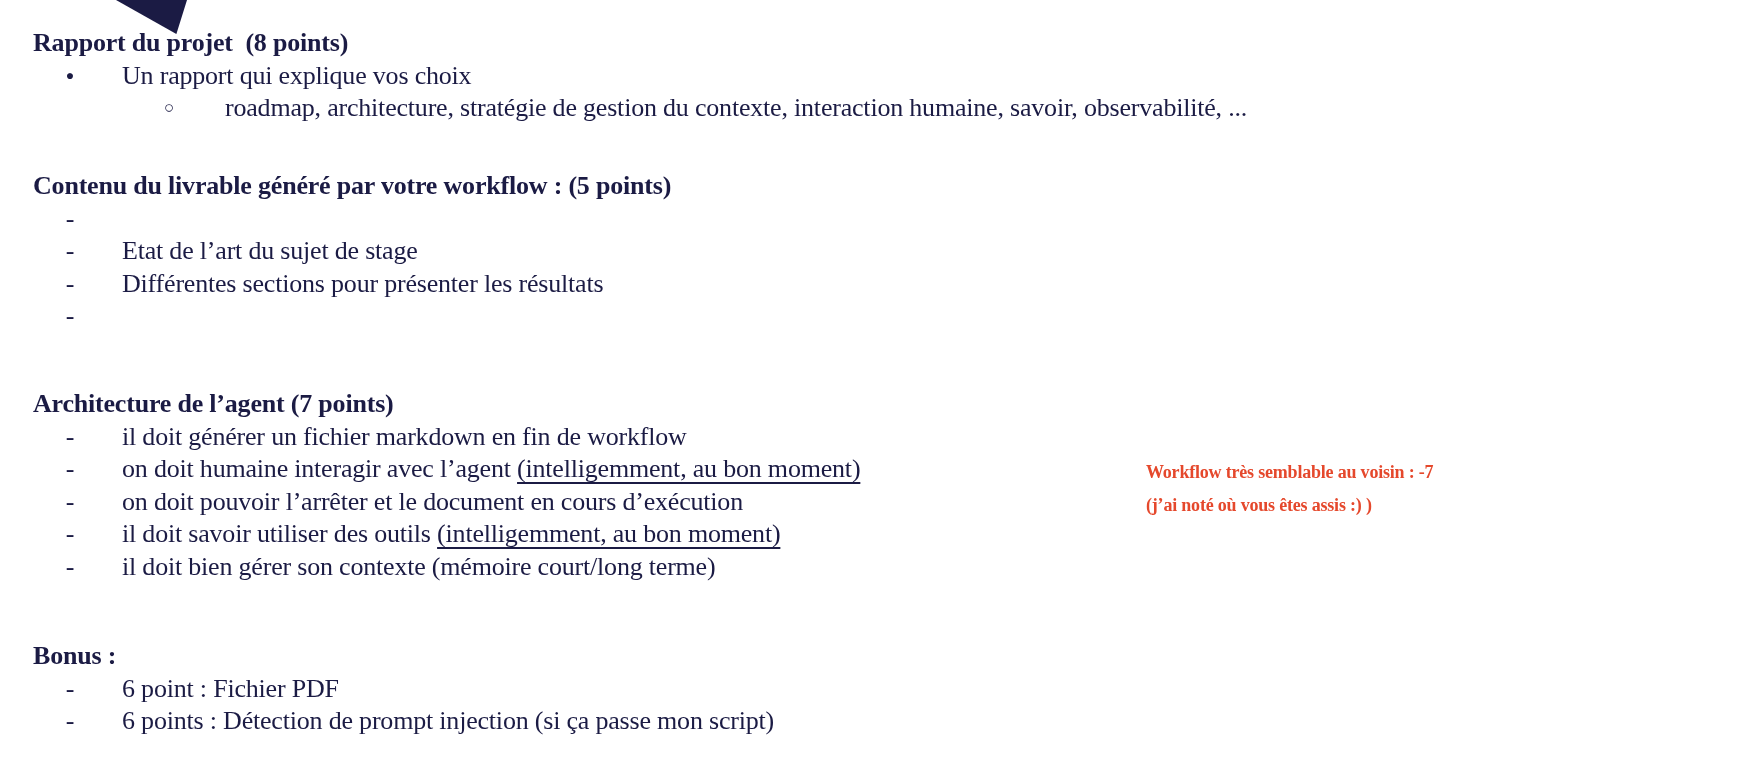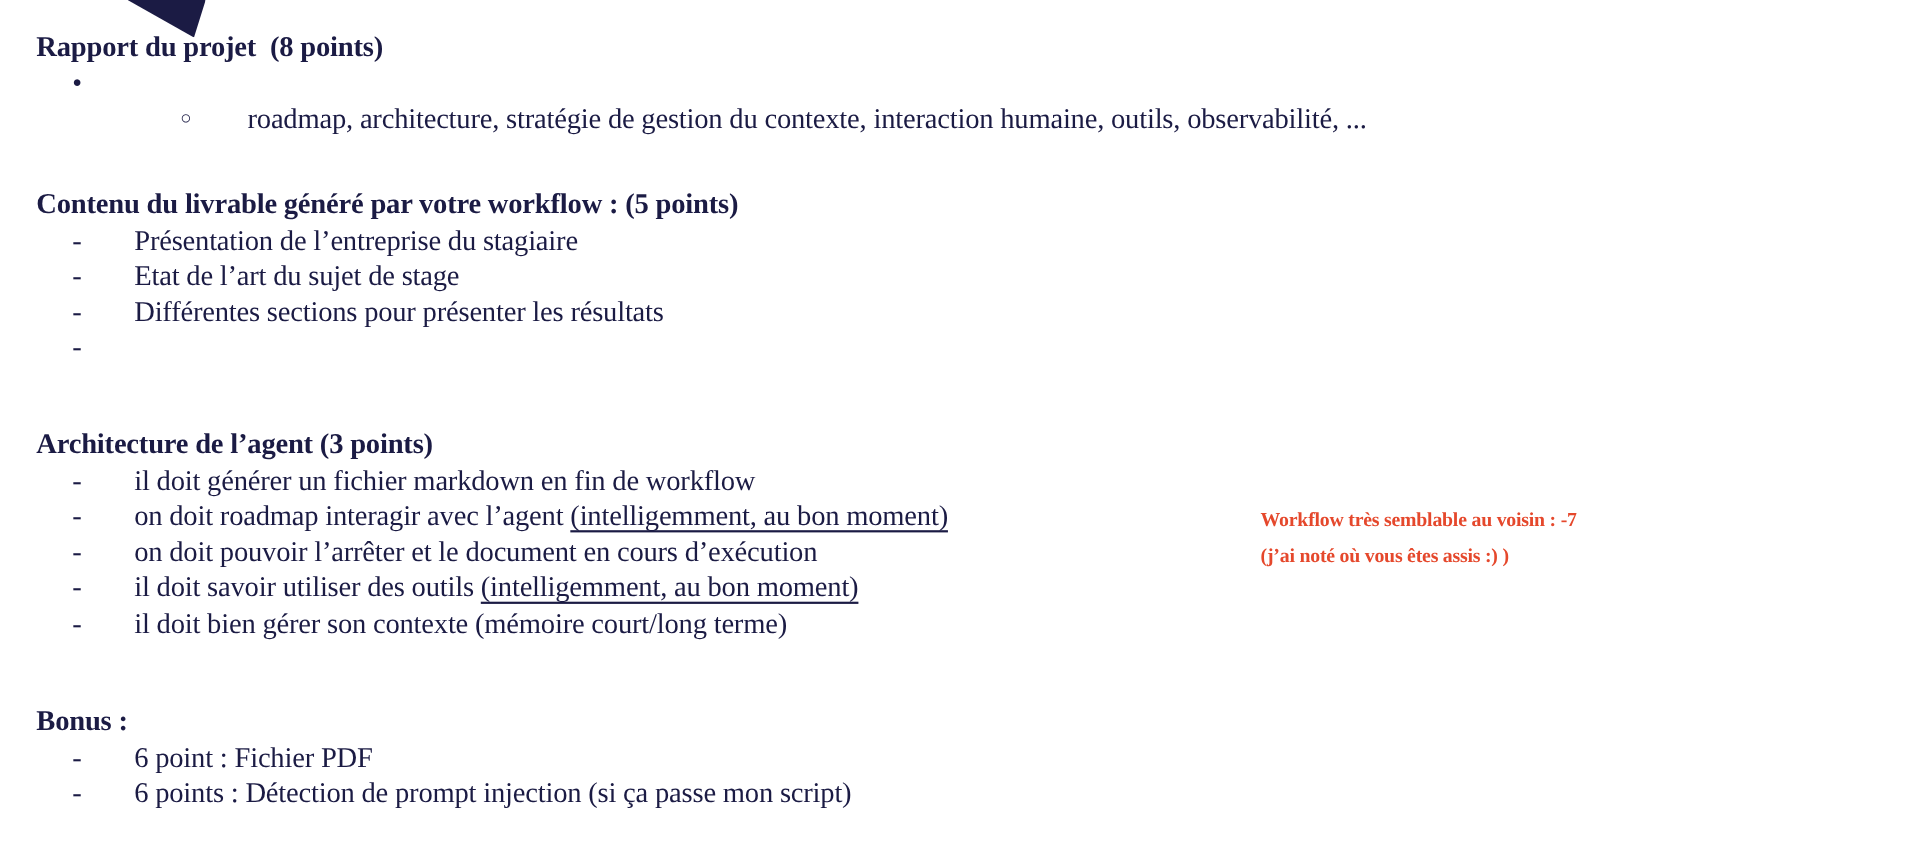--- a/index.html
+++ b/index.html
@@ -86,55 +86,55 @@
 <body>
 
 <div class="slide">
 
   <div class="triangle"></div>
 
   <div class="section sec-1">
     <h2>Rapport du projet  (8 points)</h2>
     <div class="item lvl1">
       <span class="marker m-disc">●</span>
+      <span>Un rapport qui explique vos choix</span>
     </div>
     <div class="item lvl2">
       <span class="marker m-circle">○</span>
-      <span>roadmap, architecture, stratégie de gestion du contexte, interaction humaine, outils, observabilité, ...</span>
+      <span>roadmap, architecture, stratégie de gestion du contexte, interaction humaine, savoir, observabilité, ...</span>
     </div>
   </div>
 
   <div class="section sec-2">
     <h2>Contenu du livrable généré par votre workflow : (5 points)</h2>
     <div class="item lvl1">
       <span class="marker m-dash">-</span>
-      <span>Présentation de l’entreprise du stagiaire</span>
     </div>
     <div class="item lvl1">
       <span class="marker m-dash">-</span>
       <span>Etat de l’art du sujet de stage</span>
     </div>
     <div class="item lvl1">
       <span class="marker m-dash">-</span>
       <span>Différentes sections pour présenter les résultats</span>
     </div>
     <div class="item lvl1">
       <span class="marker m-dash">-</span>
     </div>
   </div>
 
   <div class="section sec-3">
-    <h2>Architecture de l’agent (3 points)</h2>
+    <h2>Architecture de l’agent (7 points)</h2>
     <div class="item lvl1">
       <span class="marker m-dash">-</span>
       <span>il doit générer un fichier markdown en fin de workflow</span>
     </div>
     <div class="item lvl1">
       <span class="marker m-dash">-</span>
-      <span>on doit roadmap interagir avec l’agent </span><span class="u">(intelligemment, au bon moment)</span>
+      <span>on doit humaine interagir avec l’agent </span><span class="u">(intelligemment, au bon moment)</span>
     </div>
     <div class="item lvl1">
       <span class="marker m-dash">-</span>
       <span>on doit pouvoir l’arrêter et le document en cours d’exécution</span>
     </div>
     <div class="item lvl1">
       <span class="marker m-dash">-</span>
       <span>il doit savoir utiliser des outils </span><span class="u">(intelligemment, au bon moment)</span>
     </div>
     <div class="item lvl1">

